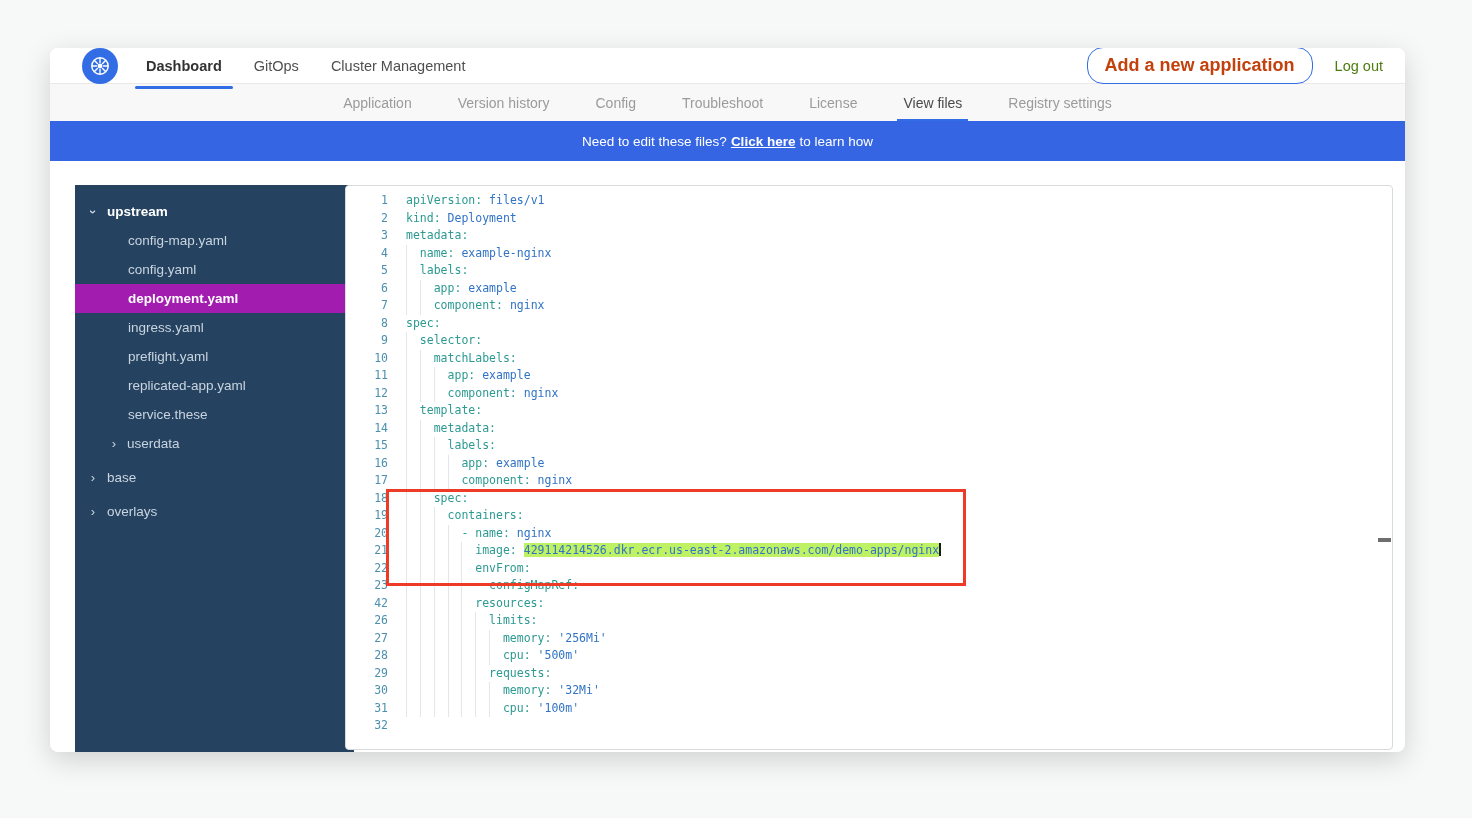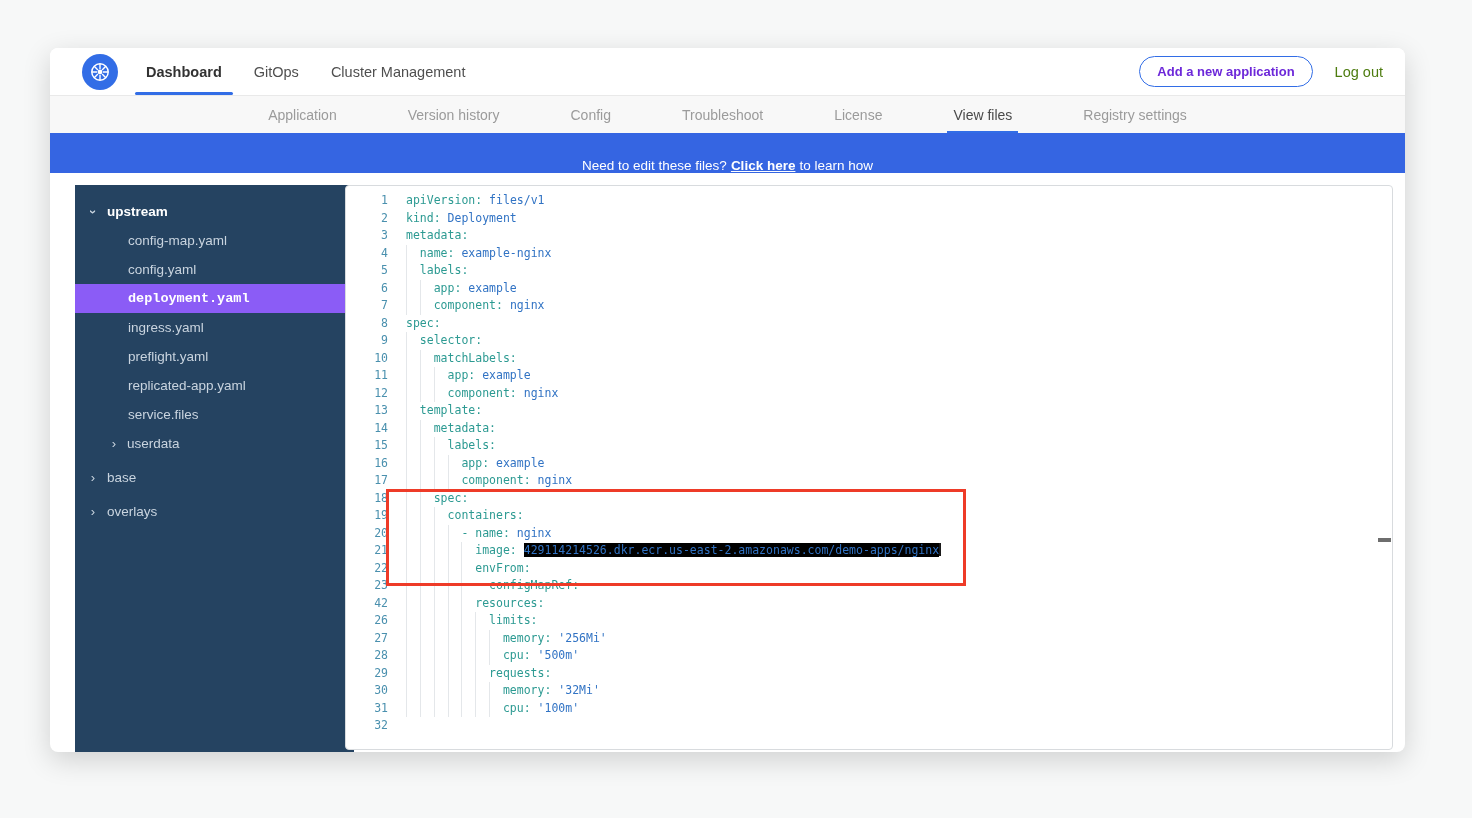--- a/index.html
+++ b/index.html
@@ -11,63 +11,63 @@
     overflow:hidden;
   }
   .card {
     position:absolute; left:50px; top:48px; width:1355px; height:704px;
     background:#ffffff; border-radius:8px;
     box-shadow:0 8px 28px rgba(0,0,0,0.16);
     overflow:hidden;
   }
   
   .topnav {
-    height:48px; display:flex; align-items:center;
+    height:36px; display:flex; align-items:center;
     padding:0 22px 0 32px; background:#fff; border-bottom:1px solid #e9e9e9;
   }
   .logo {
     width:36px; height:36px; border-radius:50%;
     background:#326de6; display:flex; align-items:center; justify-content:center;
     flex:0 0 auto;
   }
   .nav-items { display:flex; align-items:stretch; height:50px; margin-left:12px; }
   .nav-item {
     display:flex; align-items:center; padding:0 11px; margin:0 5px;
     font-size:14.5px; color:#4f4f4f; position:relative; cursor:pointer;
   }
   .nav-item.active { color:#323232; font-weight:bold; }
   .nav-item.active::after {
     content:""; position:absolute; left:0; right:0; bottom:2px; height:3px;
     background:#326de6; border-radius:2px;
   }
   .topnav-right { margin-left:auto; display:flex; align-items:center; gap:22px; }
   .pill-btn {
-    border:1px solid #326de6; color:#6d28d9; background:#fff;
-    font-size:13px; font-weight:bold; border-radius:16px; padding:7px 17px;
+    border:1px solid #326de6; color:#c2410c; background:#fff;
+    font-size:18px; font-weight:bold; border-radius:16px; padding:7px 17px;
     font-family:"Liberation Sans", sans-serif; cursor:pointer; white-space:nowrap;
   }
   .logout { font-size:14.5px; color:#4d7c0f; cursor:pointer; }
   
   .subnav {
     height:37px; background:#f8f8f8; display:flex; justify-content:center;
-    align-items:stretch; gap:71px;text-align:right;
+    align-items:stretch; gap:46px;text-align:right;
   }
   .subtab {
     display:flex; align-items:center; font-size:14px; color:#9b9b9b;
     cursor:pointer; position:relative;
   }
   .subtab.active { color:#4a4a4a; }
   .subtab.active::after {
     content:""; position:absolute; left:-6px; right:-6px; bottom:0; height:2px;
     background:#326de6;
   }
   
   .banner {
     height:40px; background:#3565e2; color:#fff; display:flex;
-    align-items:flex-end; justify-content:center; font-size:13.5px;
+    align-items:center; justify-content:center; font-size:13.5px;
   }
   .banner a { color:#fff; font-weight:bold; text-decoration:underline; margin:0 4px; cursor:pointer; }
   
   .content { position:absolute; left:0; top:137px; right:0; bottom:0; }
   .sidebar {
     position:absolute; left:25px; top:0; width:279px; bottom:0;
     background:#254361; color:#c9d4df; font-size:13.5px; padding-top:12px;
     overflow:hidden;
   }
   .tree-row {
@@ -75,37 +75,37 @@
   }
   .tree-row .chev {
     color:#c9d4df; font-size:13px; width:12px; display:inline-block; text-align:center;
     line-height:10px;
   }
   .chev.down { transform:rotate(90deg); }
   .tree-row.root { padding-left:12px; font-weight:bold; color:#ffffff; gap:8px; }
   .tree-row.rootc { padding-left:12px; color:#c9d4df; gap:8px; font-weight:normal; margin-top:5px; }
   .tree-row.file { padding-left:53px; }
   .tree-row.subfolder { padding-left:33px; gap:7px; }
-  .tree-row.selected { background:#8b5cf6; color:#fff; font-weight:bold;font-family:Liberation Mono, monospace; }
+  .tree-row.selected { background:#a21caf; color:#fff; font-weight:bold; }
   
   .editor {
     position:absolute; left:295px; top:0; width:1048px; bottom:2px;
     background:#fff; border:1px solid #d8dbde; border-radius:4px;
     font-family:"DejaVu Sans Mono", monospace; font-size:11.5px;
     overflow:hidden;
   }
   .code-area { position:absolute; inset:0; padding-top:6px; }
   .cl { display:flex; height:17.5px; line-height:17.5px; white-space:pre; }
   .ln { width:42px; text-align:right; color:#4a90ae; flex:0 0 auto; user-select:none; }
   .code { margin-left:18px; }
   .g { display:inline-block; width:2ch; border-left:1px solid #e4e7ea; height:17.5px; vertical-align:top; }
   .tk-key { color:#2c9a92; }
   .tk-val { color:#3173c4; }
   .tk-dash { color:#2c9a92; }
-  .sel { background:#000000;text-align:center; }
+  .sel { background:#bef264;text-align:center; }
   .cursor {
     display:inline-block; width:0; height:13px; border-left:2px solid #1a1a1a;
     vertical-align:-2px;
   }
   .red-box {
     position:absolute; left:40px; top:303px; width:580px; height:97px;
     border:3px solid #ee3b28; pointer-events:none; z-index:5;
   }
   .ruler-cursor {
     position:absolute; right:1px; top:352px; width:13px; height:4px;
@@ -179,21 +179,21 @@
         <div class="tree-row file">
           <span>ingress.yaml</span>
         </div>
         <div class="tree-row file">
           <span>preflight.yaml</span>
         </div>
         <div class="tree-row file">
           <span>replicated-app.yaml</span>
         </div>
         <div class="tree-row file">
-          <span>service.files</span>
+          <span>service.these</span>
         </div>
         <div class="tree-row subfolder">
           <span class="chev">›</span>
           <span>userdata</span>
         </div>
         <div class="tree-row rootc">
           <span class="chev">›</span>
           <span>base</span>
         </div>
         <div class="tree-row rootc">

